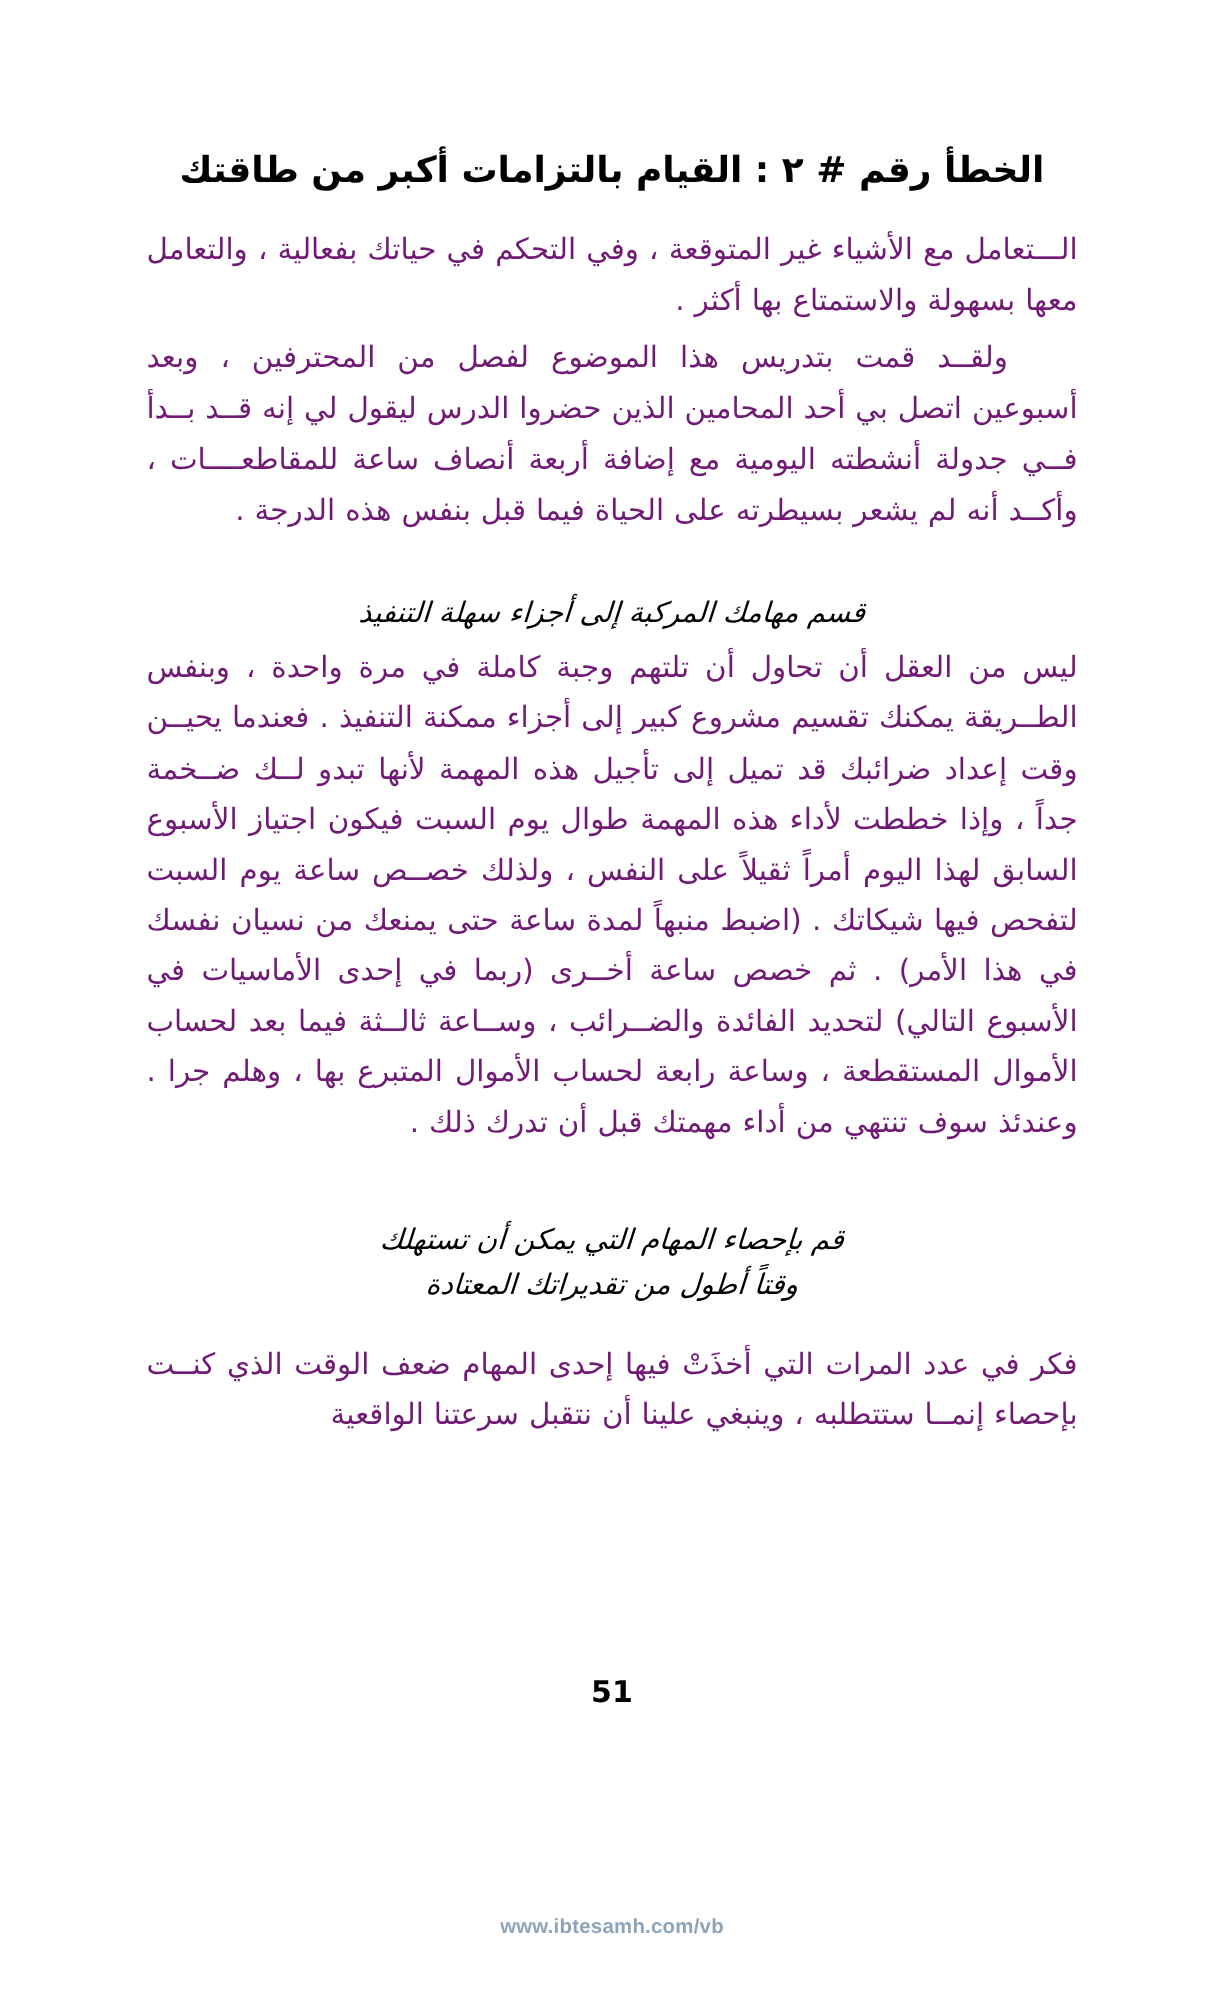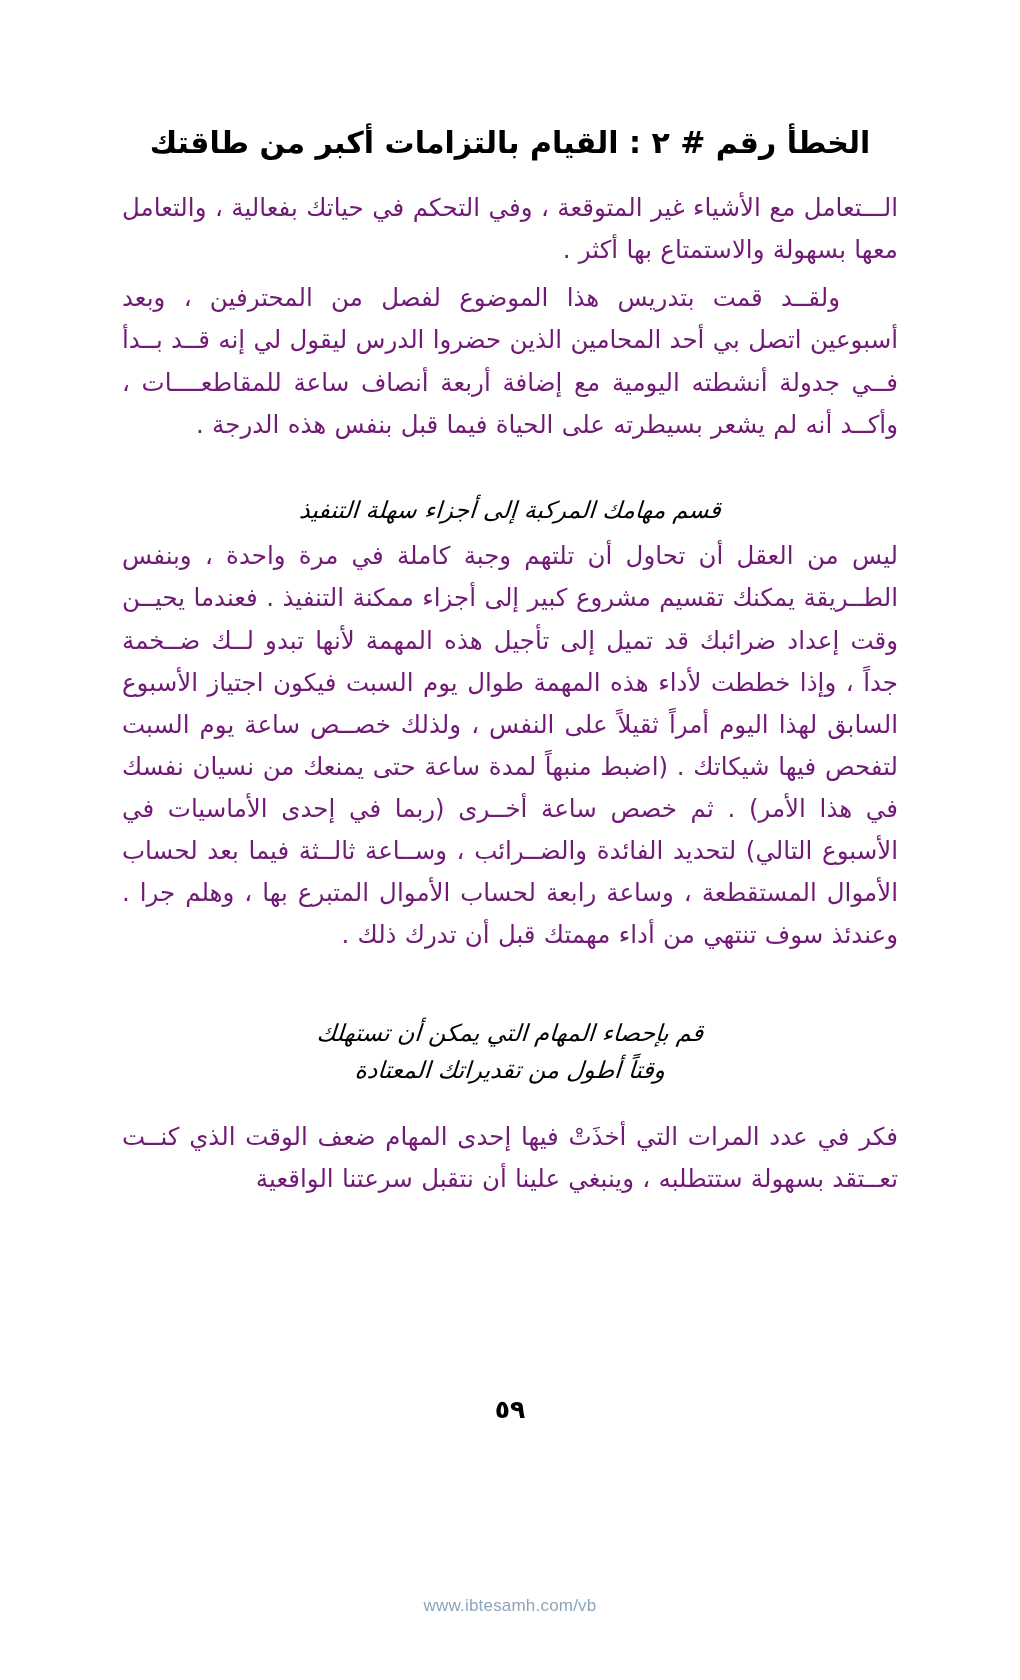--- a/index.html
+++ b/index.html
@@ -95,21 +95,21 @@
   }
   
   .watermark {
     position: absolute;
     top: 1596px;
     left: 0;
     right: 0;
     text-align: center;
     font-family: "Liberation Sans", sans-serif;
     font-size: 17px;
-    font-weight: 400;
+    font-weight: 700;
     color: #8ea4bb;
     letter-spacing: 0.2px;
     direction: ltr;
   }
 </style>
 </head>
 <body>
 
 <div class="page">
 
@@ -131,21 +131,21 @@
 
     <p class="para">ليس من العقل أن تحاول أن تلتهم وجبة كاملة في مرة واحدة ، وبنفس الطــريقة يمكنك تقسيم مشروع كبير إلى أجزاء ممكنة التنفيذ . فعندما يحيــن وقت إعداد ضرائبك قد تميل إلى تأجيل هذه المهمة لأنها تبدو لــك ضــخمة جداً ، وإذا خططت لأداء هذه المهمة طوال يوم السبت فيكون اجتياز الأسبوع السابق لهذا اليوم أمراً ثقيلاً على النفس ، ولذلك خصــص ساعة يوم السبت لتفحص فيها شيكاتك . (اضبط منبهاً لمدة ساعة حتى يمنعك من نسيان نفسك في هذا الأمر) . ثم خصص ساعة أخــرى (ربما في إحدى الأماسيات في الأسبوع التالي) لتحديد الفائدة والضــرائب ، وســاعة ثالــثة فيما بعد لحساب الأموال المستقطعة ، وساعة رابعة لحساب الأموال المتبرع بها ، وهلم جرا . وعندئذ سوف تنتهي من أداء مهمتك قبل أن تدرك ذلك .</p>
 
     <div class="gap-xl"></div>
 
     <p class="subhead subhead-block">قم بإحصاء المهام التي يمكن أن تستهلك</p>
     <p class="subhead subhead-block">وقتاً أطول من تقديراتك المعتادة</p>
 
     <div class="gap-md"></div>
 
-    <p class="para">فكر في عدد المرات التي أخذَتْ فيها إحدى المهام ضعف الوقت الذي كنــت تعــتقد بسهولة ستتطلبه ، وينبغي علينا أن نتقبل سرعتنا الواقعية</p>
+    <p class="para">فكر في عدد المرات التي أخذَتْ فيها إحدى المهام ضعف الوقت الذي كنــت بإحصاء إنمــا ستتطلبه ، وينبغي علينا أن نتقبل سرعتنا الواقعية</p>
 
   </div>
 
-  <div class="page-number">٥٩</div>
+  <div class="page-number">51</div>
 
   <div class="watermark">www.ibtesamh.com/vb</div>
 
 </div>
 
 </body></html>

